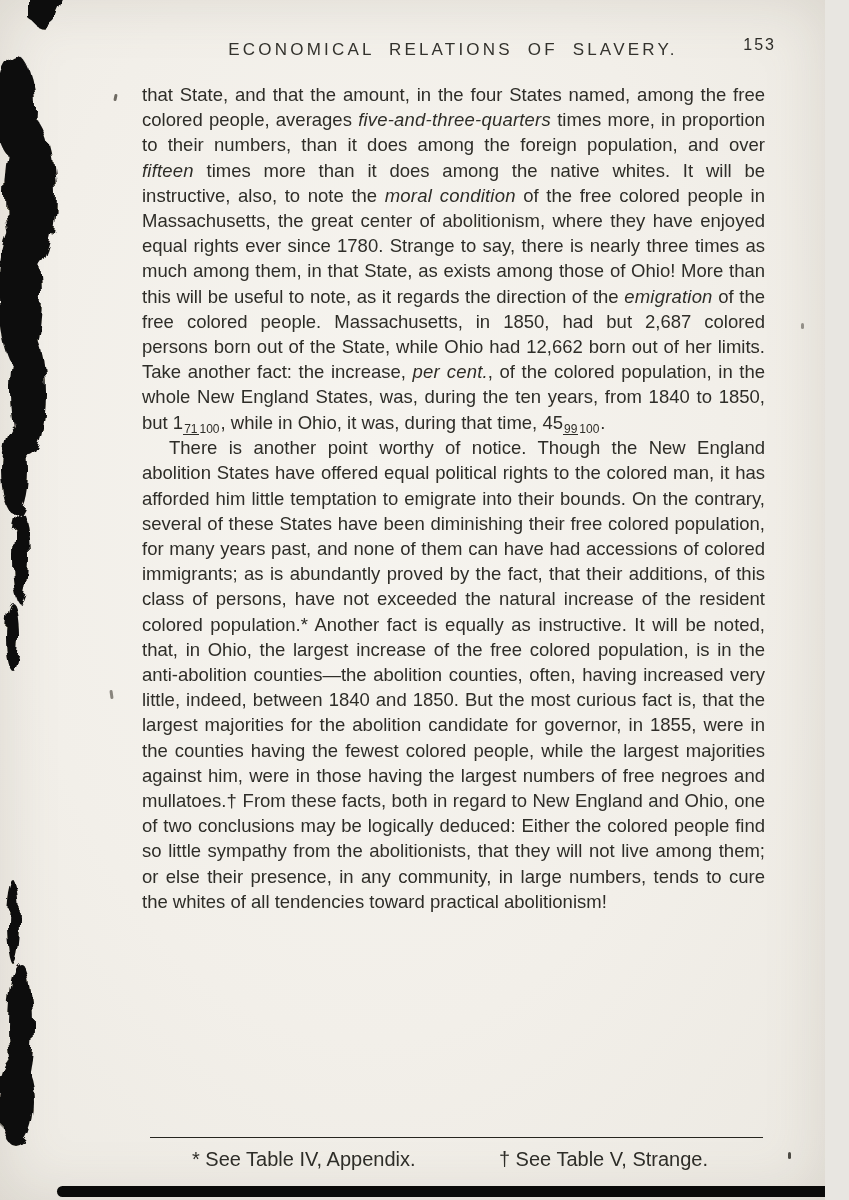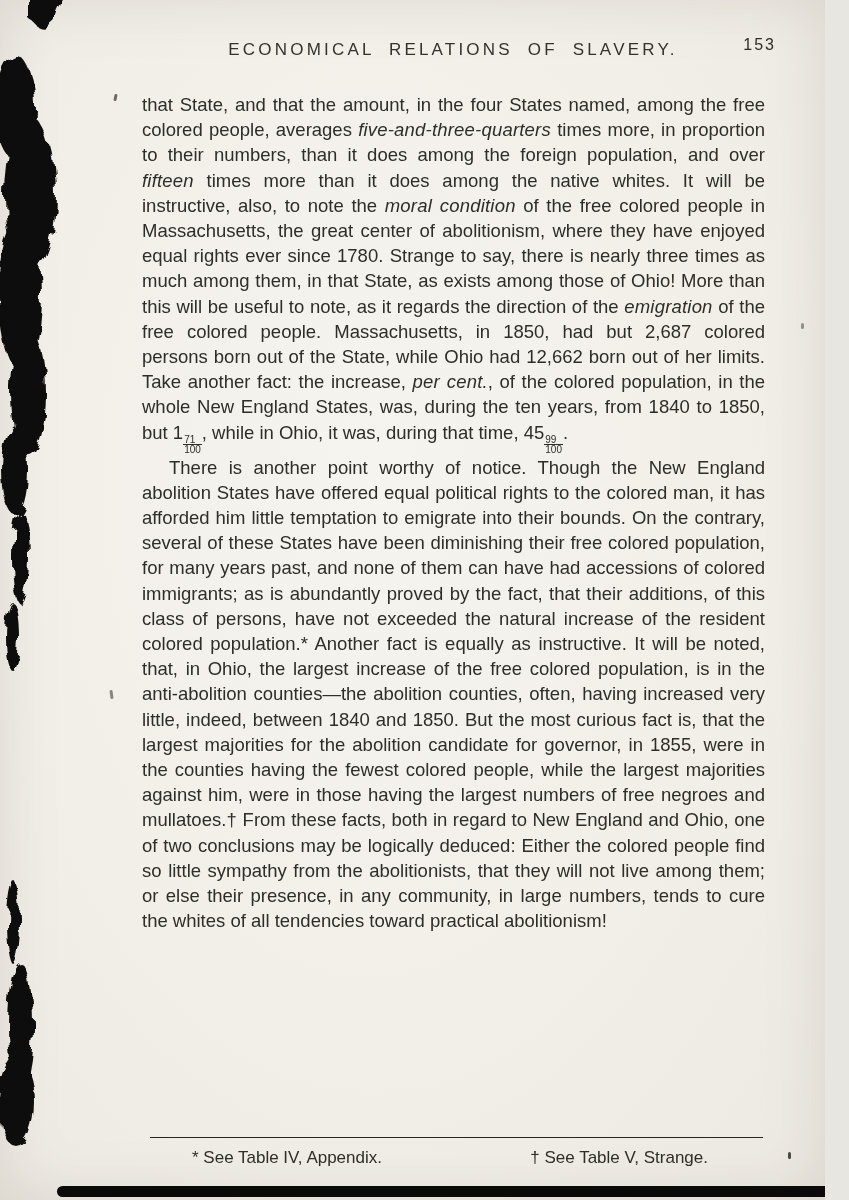--- a/index.html
+++ b/index.html
@@ -21,45 +21,45 @@
     letter-spacing:3.2px;
     word-spacing:7px;
     color:#33322d;
   }
   .page-number{
     position:absolute;right:-12px;top:-4px;
     font-size:16px;letter-spacing:2px;color:#2d2c28;
   }
   
   .page-body{
-    position:absolute;top:92px;left:142px;width:623px;
+    position:absolute;top:82px;left:142px;width:623px;
     font-size:18.5px;line-height:25.2px;
     text-align:justify;
     color:#2e2d28;
   }
   .para{margin:0;}
   .para.indent{text-indent:27px;}
   .para i{letter-spacing:.2px;}
   .frac{
-    display:inline-flex;flex-direction:column;
-    font-size:10px;line-height:9.5px;
-    vertical-align:-4px;
+    display:inline-flex;flex-direction:row;
+    font-size:12px;line-height:9.5px;
+    vertical-align:-4px;text-align:center;
   }
   .frac .num{border-bottom:1px solid #2e2d28;padding:0 1px;}
   .frac .den{padding:0 1px;}
   
   .footnote-rule{
     position:absolute;left:150px;top:1137px;width:613px;height:0;
     border:none;border-top:1.6px solid #26251f;margin:0;
   }
   .footnotes{
     position:absolute;left:150px;top:1148px;width:613px;
     box-sizing:border-box;padding:0 55px 0 42px;
     display:flex;justify-content:space-between;
-    font-size:17px;color:#2e2d28;
+    font-size:20px;color:#2e2d28;
   }
   .bottom-rule{
     position:absolute;left:57px;right:0;top:1186px;height:11px;
     background:#0a0a09;border-radius:6px 0 0 6px;
   }
   
   .ink-svg{position:absolute;left:0;top:0;}
   .speck{position:absolute;background:#6e6a62;border-radius:2px;}
   .speck.s1{left:114px;top:94px;width:3px;height:7px;transform:rotate(12deg);}
   .speck.s2{left:110px;top:690px;width:3px;height:9px;transform:rotate(-8deg);opacity:.8;}

